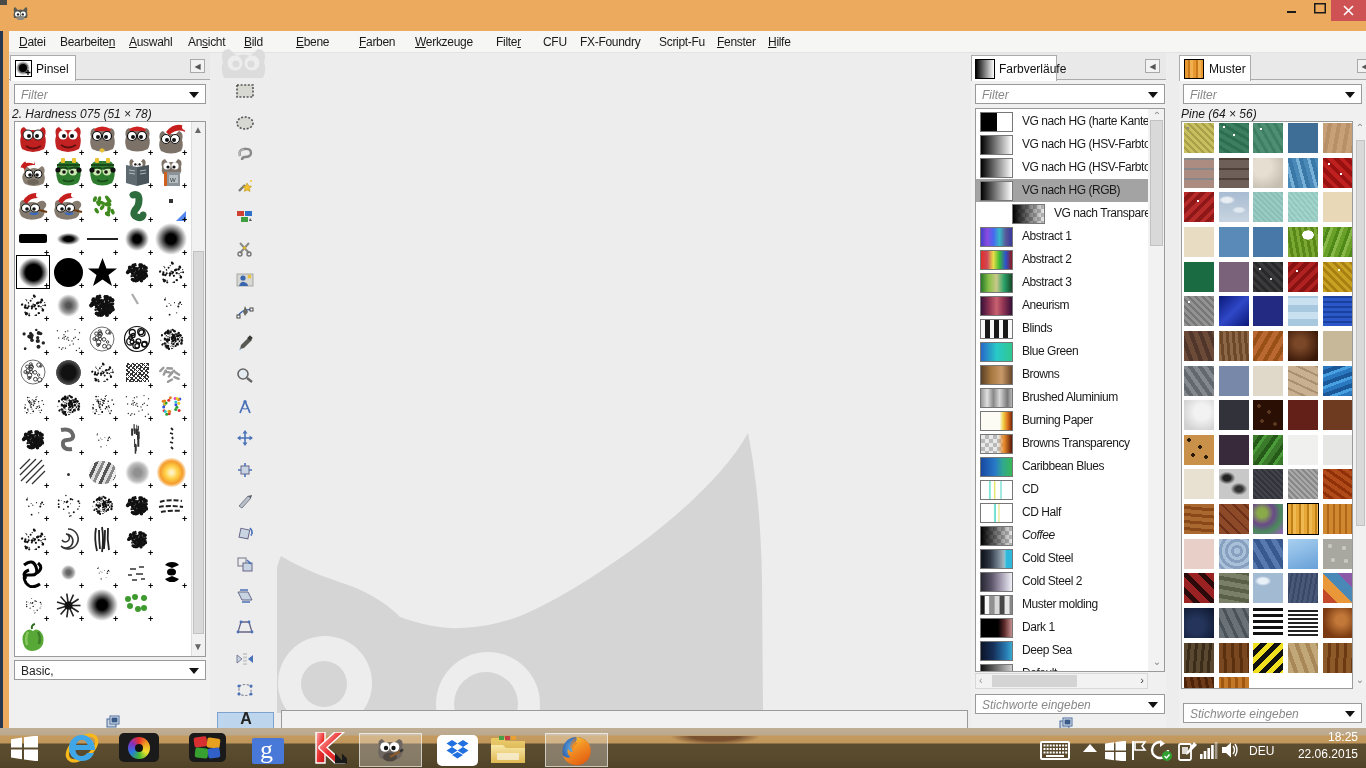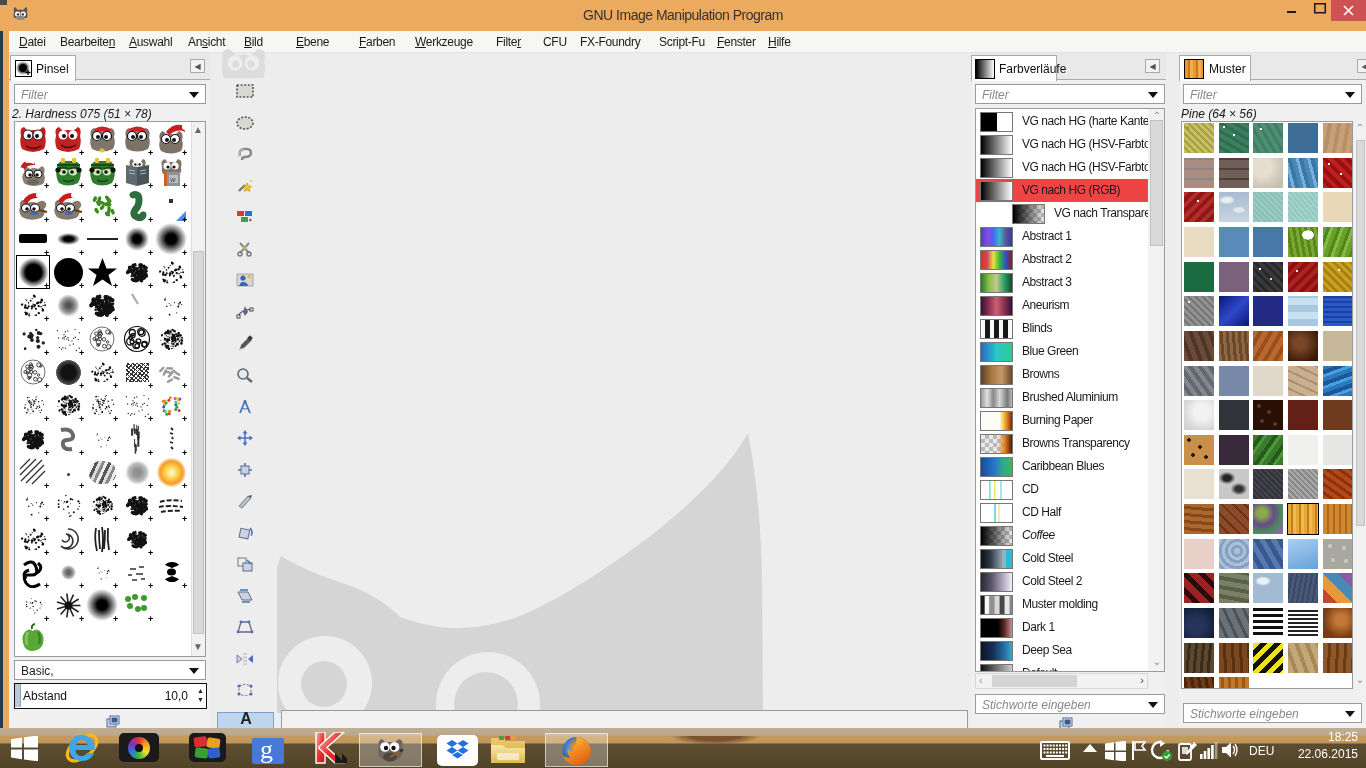--- a/index.html
+++ b/index.html
@@ -444,21 +444,20 @@
   </svg>
 <div id="titlebar" class="abs">
 <svg class="abs" style="left:12px;top:6px" width="17" height="17" viewBox="0 0 17 17">
       <path d="M2,6 Q1,2 3,1 L6,4 Q8.5,3 11,4 L14,1 Q16,2 15,6 Q16,9 15,12 L2,12 Q1,9 2,6 Z" fill="#5a5a55"></path>
       <circle cx="5.6" cy="8" r="2.6" fill="#fff"></circle>
       <circle cx="11.2" cy="8" r="2.6" fill="#fff"></circle>
       <circle cx="6" cy="8.4" r="1.2" fill="#222"></circle>
       <circle cx="10.8" cy="8.4" r="1.2" fill="#222"></circle>
       <ellipse cx="8.5" cy="12" rx="4" ry="2" fill="#8a8a82"></ellipse>
     </svg>
-<div id="title" class="abs">GNU Image Manipulation Program</div>
 <div class="winbtn abs" style="left:1279px;"><svg width="10" height="10" viewBox="0 0 10 10">
         <rect x="0" y="7" width="9" height="2" fill="#1a1a1a"></rect>
       </svg></div>
 <div class="winbtn abs" style="left:1307px;"><svg width="12" height="11" viewBox="0 0 12 11">
         <rect x="0.75" y="0.75" width="10.5" height="9" fill="none" stroke="#1a1a1a" stroke-width="1.5"></rect>
       </svg></div>
 <div id="closebox" class="abs"><svg width="11" height="11" viewBox="0 0 11 11" style="margin-top:5px">
         <path d="M1,1 L10,10 M10,1 L1,10" stroke="#fff" stroke-width="1.6"></path>
       </svg></div>
 </div>
@@ -1080,26 +1079,20 @@
         </svg></div>
 <div class="abs" style="left:176px;top:0px;width:14px;height:534px;background:#F1F1F1;border-left:1px solid #DDD"></div>
 <div class="abs" style="left:178px;top:129px;width:11px;height:383px;background:#D9D9D9;border:1px solid #C2C2C2"></div>
 <div class="sb-ar" style="left:177px;top:3px">▲</div>
 <div class="sb-ar" style="left:177px;top:520px">▼</div>
 </div>
 <div class="combo abs" style="left:5px;top:607px;width:192px;height:20px;">
       <span style="position:absolute;left:6px;top:3px">Basic,</span>
       <div class="fda"></div>
     </div>
-<div class="abs" style="left:5px;top:630px;width:193px;height:26px;background:#fff;border:1.5px solid #111">
-      <div class="abs" style="left:0;top:0;width:6px;height:23px;background:#B9C8D4;border-right:1px solid #8aa"></div>
-      <span style="position:absolute;left:8px;top:5px;font-size:12px;color:#111">Abstand</span>
-      <span style="position:absolute;right:18px;top:5px;font-size:12px;color:#111">10,0</span>
-      <div class="abs" style="right:2px;top:2px;font-size:7px;color:#222;line-height:9px">▲<br>▼</div>
-    </div>
 <svg class="abs" style="left:97px;top:662px" width="15" height="15" viewBox="0 0 15 15">
       <rect x="1" y="4" width="9" height="8" fill="#C8D4E0" stroke="#4A6A9A"></rect>
       <rect x="4" y="1" width="9" height="8" fill="#E8EEF4" stroke="#4A6A9A"></rect>
       <rect x="5.5" y="2.5" width="6" height="5" fill="#3A5A8A"></rect>
     </svg>
 </div>
 <svg class="abs" style="left:215px;top:48px" width="57" height="30" viewBox="0 0 57 30">
     <path d="M8,14 Q4,2 14,1 L22,8 Q28,5 35,8 L43,1 Q53,2 49,14 Q52,22 48,30 L9,30 Q5,22 8,14Z" fill="#DCDCDC"></path>
     <circle cx="20" cy="15" r="7.5" fill="#EDEDED"></circle>
     <circle cx="37" cy="15" r="7.5" fill="#EDEDED"></circle>
@@ -1282,21 +1275,21 @@
 <div class="gtxt">VG nach HG (harte Kante)</div>
       </div>
 <div class="abs" style="left:0;top:24px;width:172px;height:23px;">
 <div class="abs" style="left:4px;top:1.5px;width:33px;height:20px;border:1px solid #777;background:linear-gradient(90deg,#000,#fff)"></div>
 <div class="gtxt">VG nach HG (HSV-Farbton ge</div>
       </div>
 <div class="abs" style="left:0;top:47px;width:172px;height:23px;">
 <div class="abs" style="left:4px;top:1.5px;width:33px;height:20px;border:1px solid #777;background:linear-gradient(90deg,#000,#fff)"></div>
 <div class="gtxt">VG nach HG (HSV-Farbton im</div>
       </div>
-<div class="abs" style="left:0;top:70px;width:172px;height:23px;background:#ef4444;">
+<div class="abs" style="left:0;top:70px;width:172px;height:23px;background:#a3a3a3;">
 <div class="abs" style="left:4px;top:1.5px;width:33px;height:20px;border:1px solid #777;background:linear-gradient(90deg,#000,#fff)"></div>
 <div class="gtxt">VG nach HG (RGB)</div>
       </div>
 <div class="abs" style="left:0;top:93px;width:172px;height:23px;margin-left:32px;">
 <div class="abs checker" style="left:4px;top:1.5px;width:33px;height:20px;border:1px solid #777">
           <div class="abs" style="left:0;top:0;width:100%;height:100%;background:linear-gradient(90deg,#000,rgba(0,0,0,0))"></div>
         </div>
 <div class="gtxt">VG nach Transparent</div>
       </div>
 <div class="abs" style="left:0;top:116px;width:172px;height:23px;">

